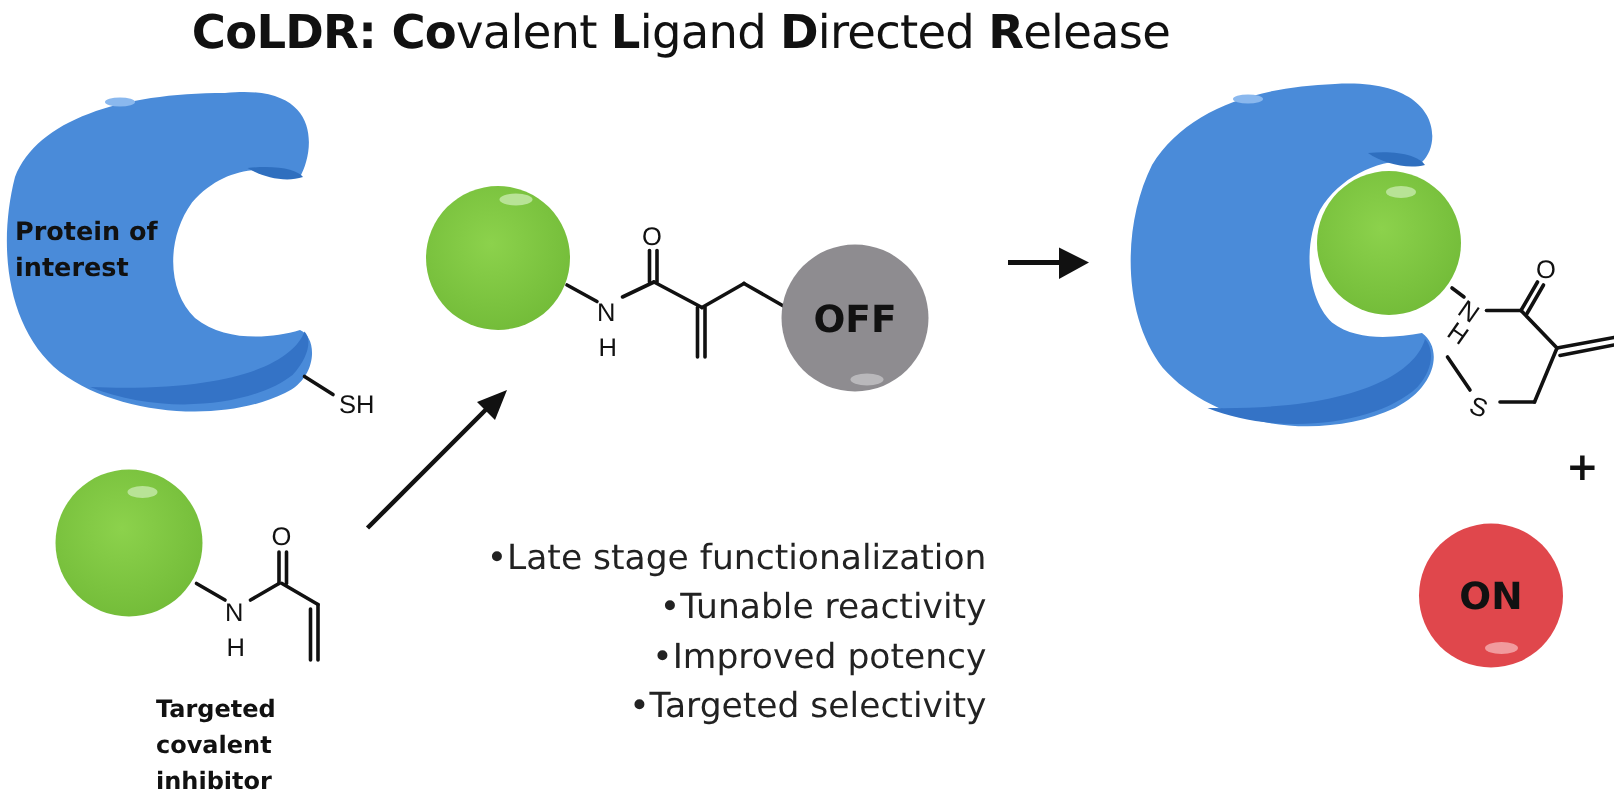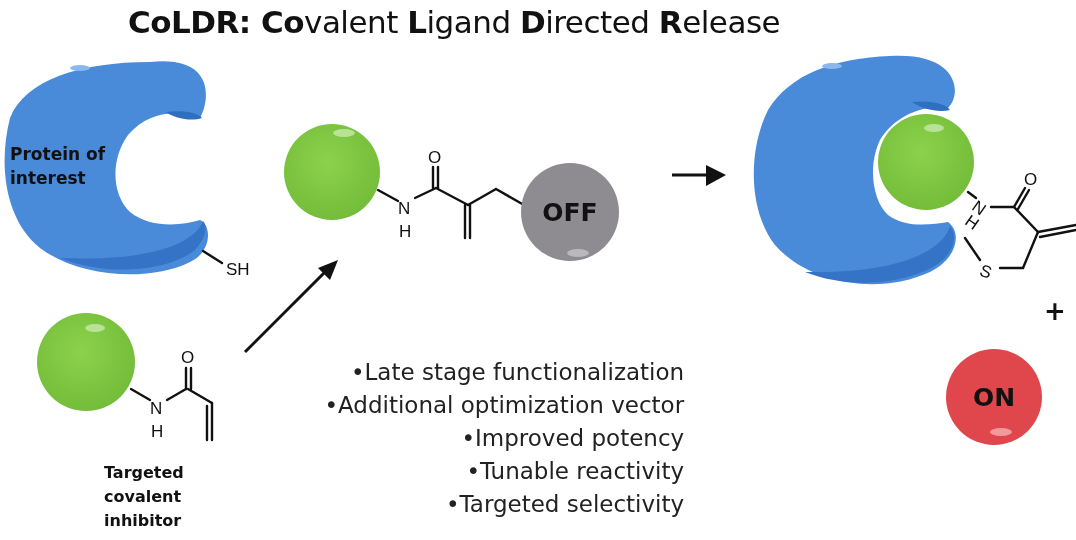--- a/index.html
+++ b/index.html
@@ -112,17 +112,16 @@
 
   <g>
     <circle cx="994" cy="397" r="48" fill="#e0474c"></circle>
     <ellipse cx="1001" cy="432" rx="11" ry="4" fill="#f19a9d"></ellipse>
     <text class="lbl" x="994" y="406" font-size="25" text-anchor="middle">ON</text>
   </g>
 </svg>
 
 <ul id="bullets">
     <li><span class="dot">•</span><span>Late stage functionalization</span></li>
-    <li><span class="dot">•</span><span>Additional optimization vector</span></li>
+    <li><span class="dot">•</span><span>Tunable reactivity</span></li>
     <li><span class="dot">•</span><span>Improved potency</span></li>
-    <li><span class="dot">•</span><span>Tunable reactivity</span></li>
     <li><span class="dot">•</span><span>Targeted selectivity</span></li>
   </ul>
 
 </body></html>

